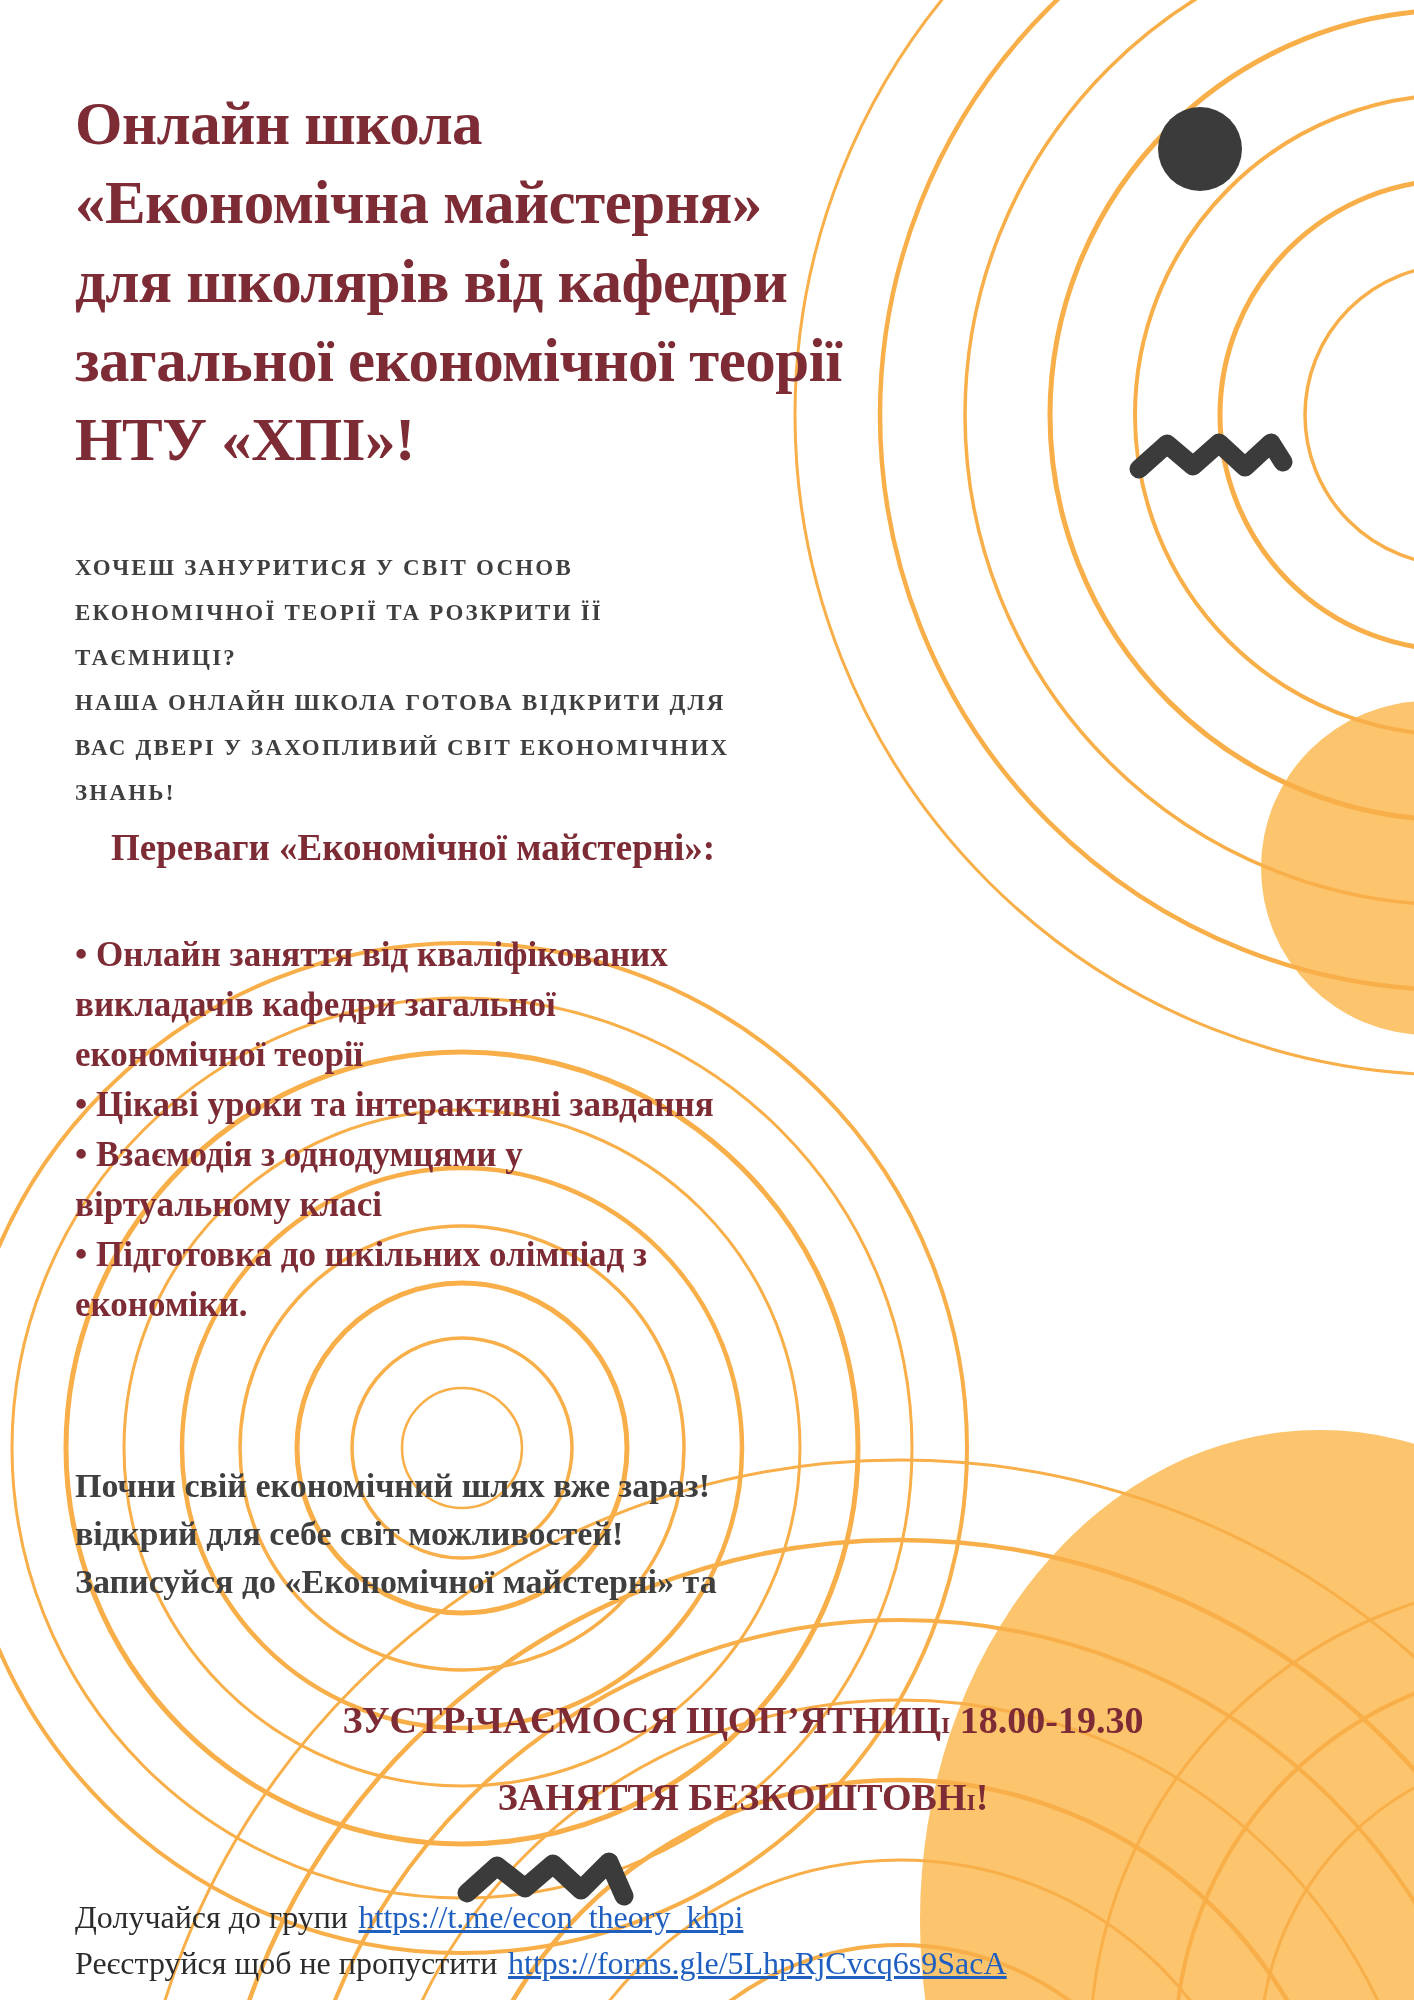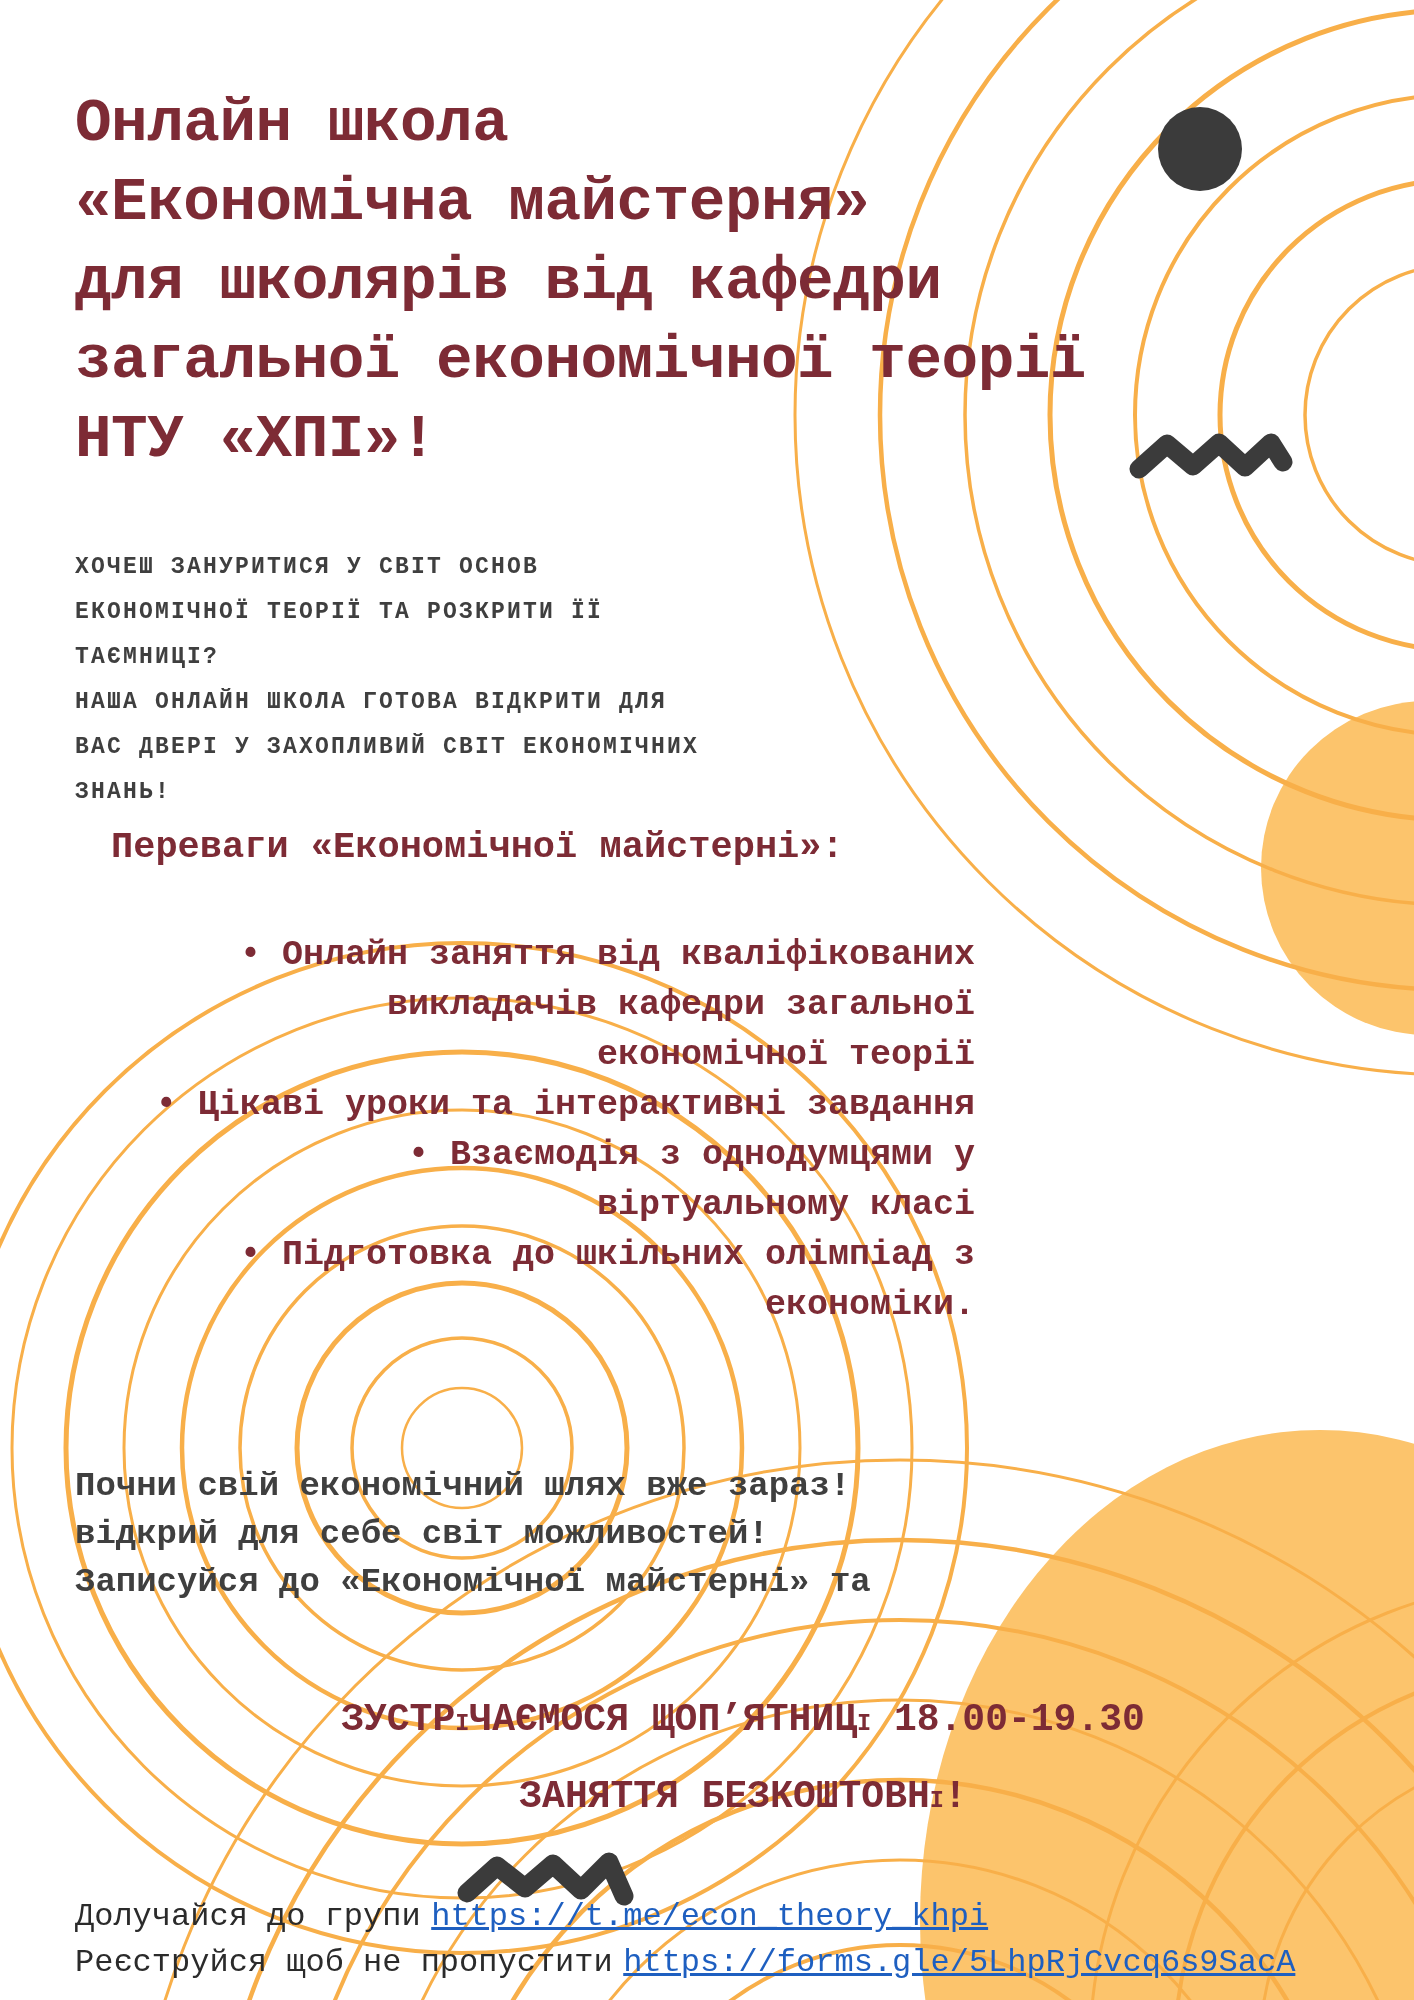--- a/index.html
+++ b/index.html
@@ -1,21 +1,21 @@
 <!DOCTYPE html>
 <html><head>
 <meta charset="utf-8">
 <style>
   html,body{margin:0;padding:0;background:#fff;}
   #poster{
     position:relative;
     width:1414px;height:2000px;
     background:#ffffff;
     overflow:hidden;
-    font-family:Liberation Mono, monospace;
+    font-family:Liberation Serif, serif;
   }
   #decor{position:absolute;left:0;top:0;width:1414px;height:2000px;}
   .abs{position:absolute;}
   
   #title{
     left:75px;top:84px;width:1100px;
     font-size:61px;font-weight:700;line-height:79px;
     letter-spacing:-0.5px;
     color:var(--maroon);
   }
@@ -28,21 +28,20 @@
   #benefits-heading{
     left:75px;top:826px;width:900px;
     font-size:37px;font-weight:700;
     color:var(--maroon);
     margin-left:36px;
   }
   #benefits{
     left:75px;top:930px;width:900px;
     font-size:35px;font-weight:700;line-height:50px;
     color:var(--maroon);
-    text-align:right;
   }
   #cta{
     left:75px;top:1462px;width:900px;
     font-size:34px;font-weight:700;line-height:48px;
     color:var(--gray);
   }
   .schedule-line{
     left:0;width:1414px;text-align:center;
     font-size:38px;font-weight:700;
     color:var(--maroon);

